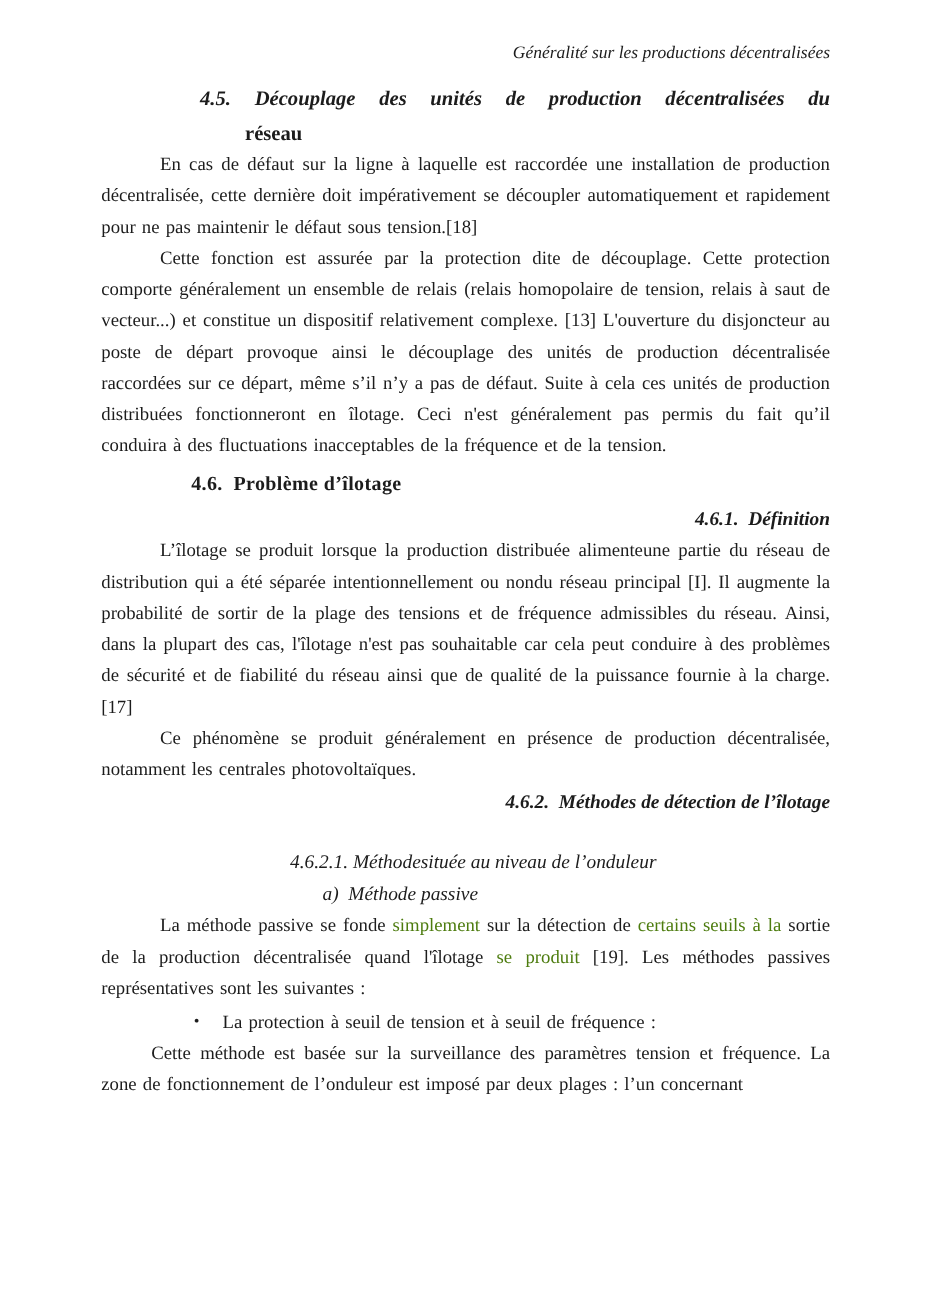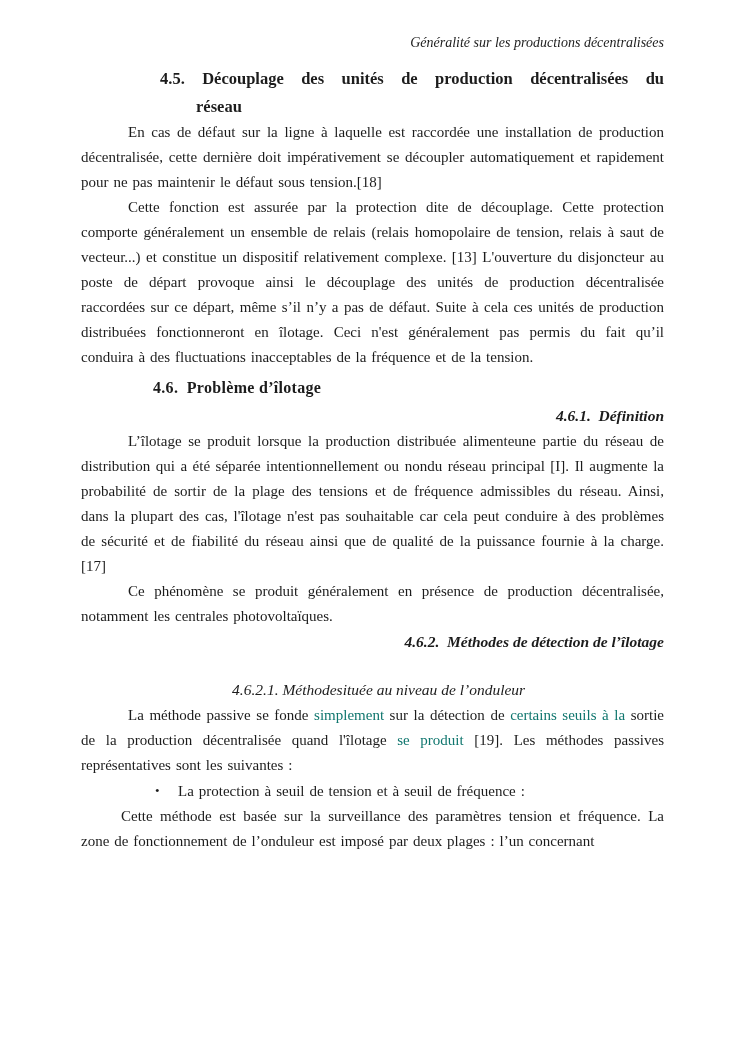--- a/index.html
+++ b/index.html
@@ -30,20 +30,21 @@
     font-size: 14px;
     line-height: 18px;
   }
   
   .h45 { font-weight: bold; font-size: 16.5px; margin-top: 12px; }
   .h45 .l1 {
     margin-left: 79px;
     text-align: justify;
     text-align-last: justify;
     line-height: 29px;
+    font-style: italic;
   }
   .h45 .l2 { margin-left: 115px; line-height: 27px; }
 
   p {
     margin: 0;
     text-align: justify;
     word-spacing: 0.08em;
   }
   .indent  { text-indent: 47px; }
   .indent2 { text-indent: 40px; }
@@ -69,21 +70,21 @@
     line-height: 26px;
     margin-left: 151px;
     margin-top: 22px;
   }
   .ha {
     font-style: italic;
     font-size: 15.5px;
     line-height: 26px;
     margin-left: 177px;
   }
-  .muted { color: #0f766e; margin-top: 16px; }
+  .muted { color: #4d7c0f; margin-top: 16px; }
 
   .bullet-line {
     margin-left: 74px;
     text-align: left;
   }
   .bullet-line .marker {
     display: inline-block;
     width: 23px;
     font-size: 13px;
     vertical-align: 1px;
@@ -121,20 +122,21 @@
     <p class="indent">L’îlotage se produit lorsque la production distribuée alimenteune partie du réseau de distribution qui a été séparée intentionnellement ou nondu réseau principal [I]. Il augmente la probabilité de sortir de la plage des tensions et de fréquence admissibles du réseau. Ainsi, dans la plupart des cas, l'îlotage n'est pas souhaitable car cela peut conduire à des problèmes de sécurité et de fiabilité du réseau  ainsi que de qualité de la puissance fournie à la charge. [17]</p>
 
     <p class="indent">Ce phénomène se produit généralement en présence de production décentralisée, notamment les centrales photovoltaïques.</p>
 
     <div class="h462">4.6.2.&nbsp; Méthodes de détection de l’îlotage</div>
 
 
     <div class="h4621">4.6.2.1. Méthodesituée au niveau de l’onduleur</div>
 
 
+    <div class="ha">a)&nbsp; Méthode passive</div>
 
     <p class="indent"><span>La méthode passive se fonde </span><span class="muted">simplement</span><span> sur la détection de </span><span class="muted">certains seuils à la</span><span> sortie de la production décentralisée quand l'îlotage </span><span class="muted">se produit</span><span> [19]. Les méthodes passives représentatives sont les suivantes :</span></p>
 
     <p class="bullet-line"><span class="marker">•</span><span>La protection à seuil de tension et à seuil de fréquence :</span></p>
 
     <p class="indent2">Cette méthode est basée sur la surveillance des paramètres tension et fréquence. La zone de fonctionnement de l’onduleur est imposé par deux plages : l’un concernant</p>
 
   </div>
 
   <div class="page-number">23</div>

